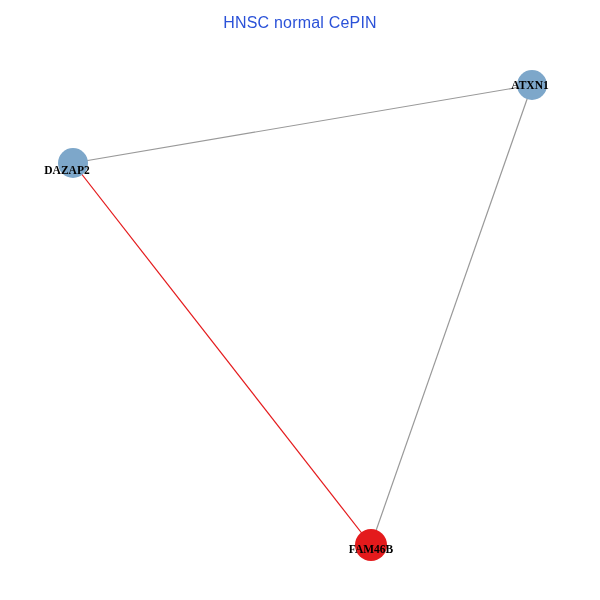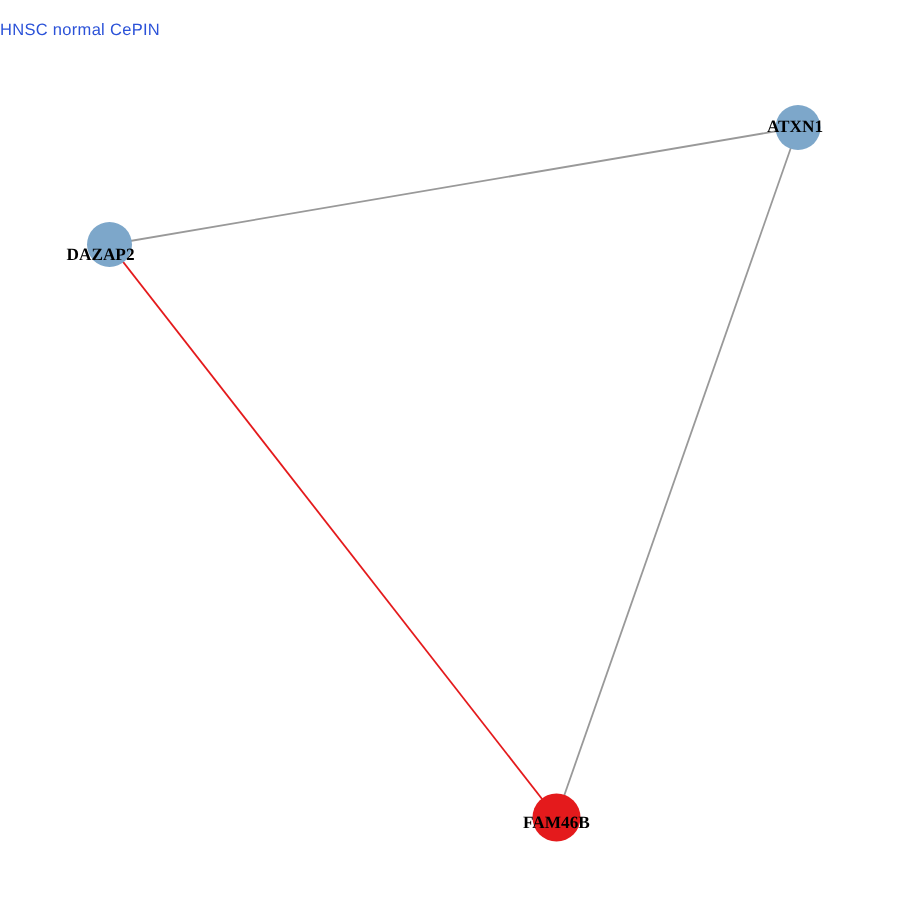--- a/index.html
+++ b/index.html
@@ -13,22 +13,22 @@
     height: 600px;
     background: #ffffff;
     overflow: hidden;
     font-family: "Liberation Sans", sans-serif;
   }
   .plot-title {
     position: absolute;
     top: 14px;
     left: 0;
     width: 100%;
-    text-align: left;
-    font-size: 11px;
+    text-align: center;
+    font-size: 16px;
     letter-spacing: 0.2px;
   }
   svg.graph {
     position: absolute;
     top: 0;
     left: 0;
   }
   .node-label {
     font-family: "Liberation Serif", "DejaVu Serif", serif;
     font-weight: bold;

